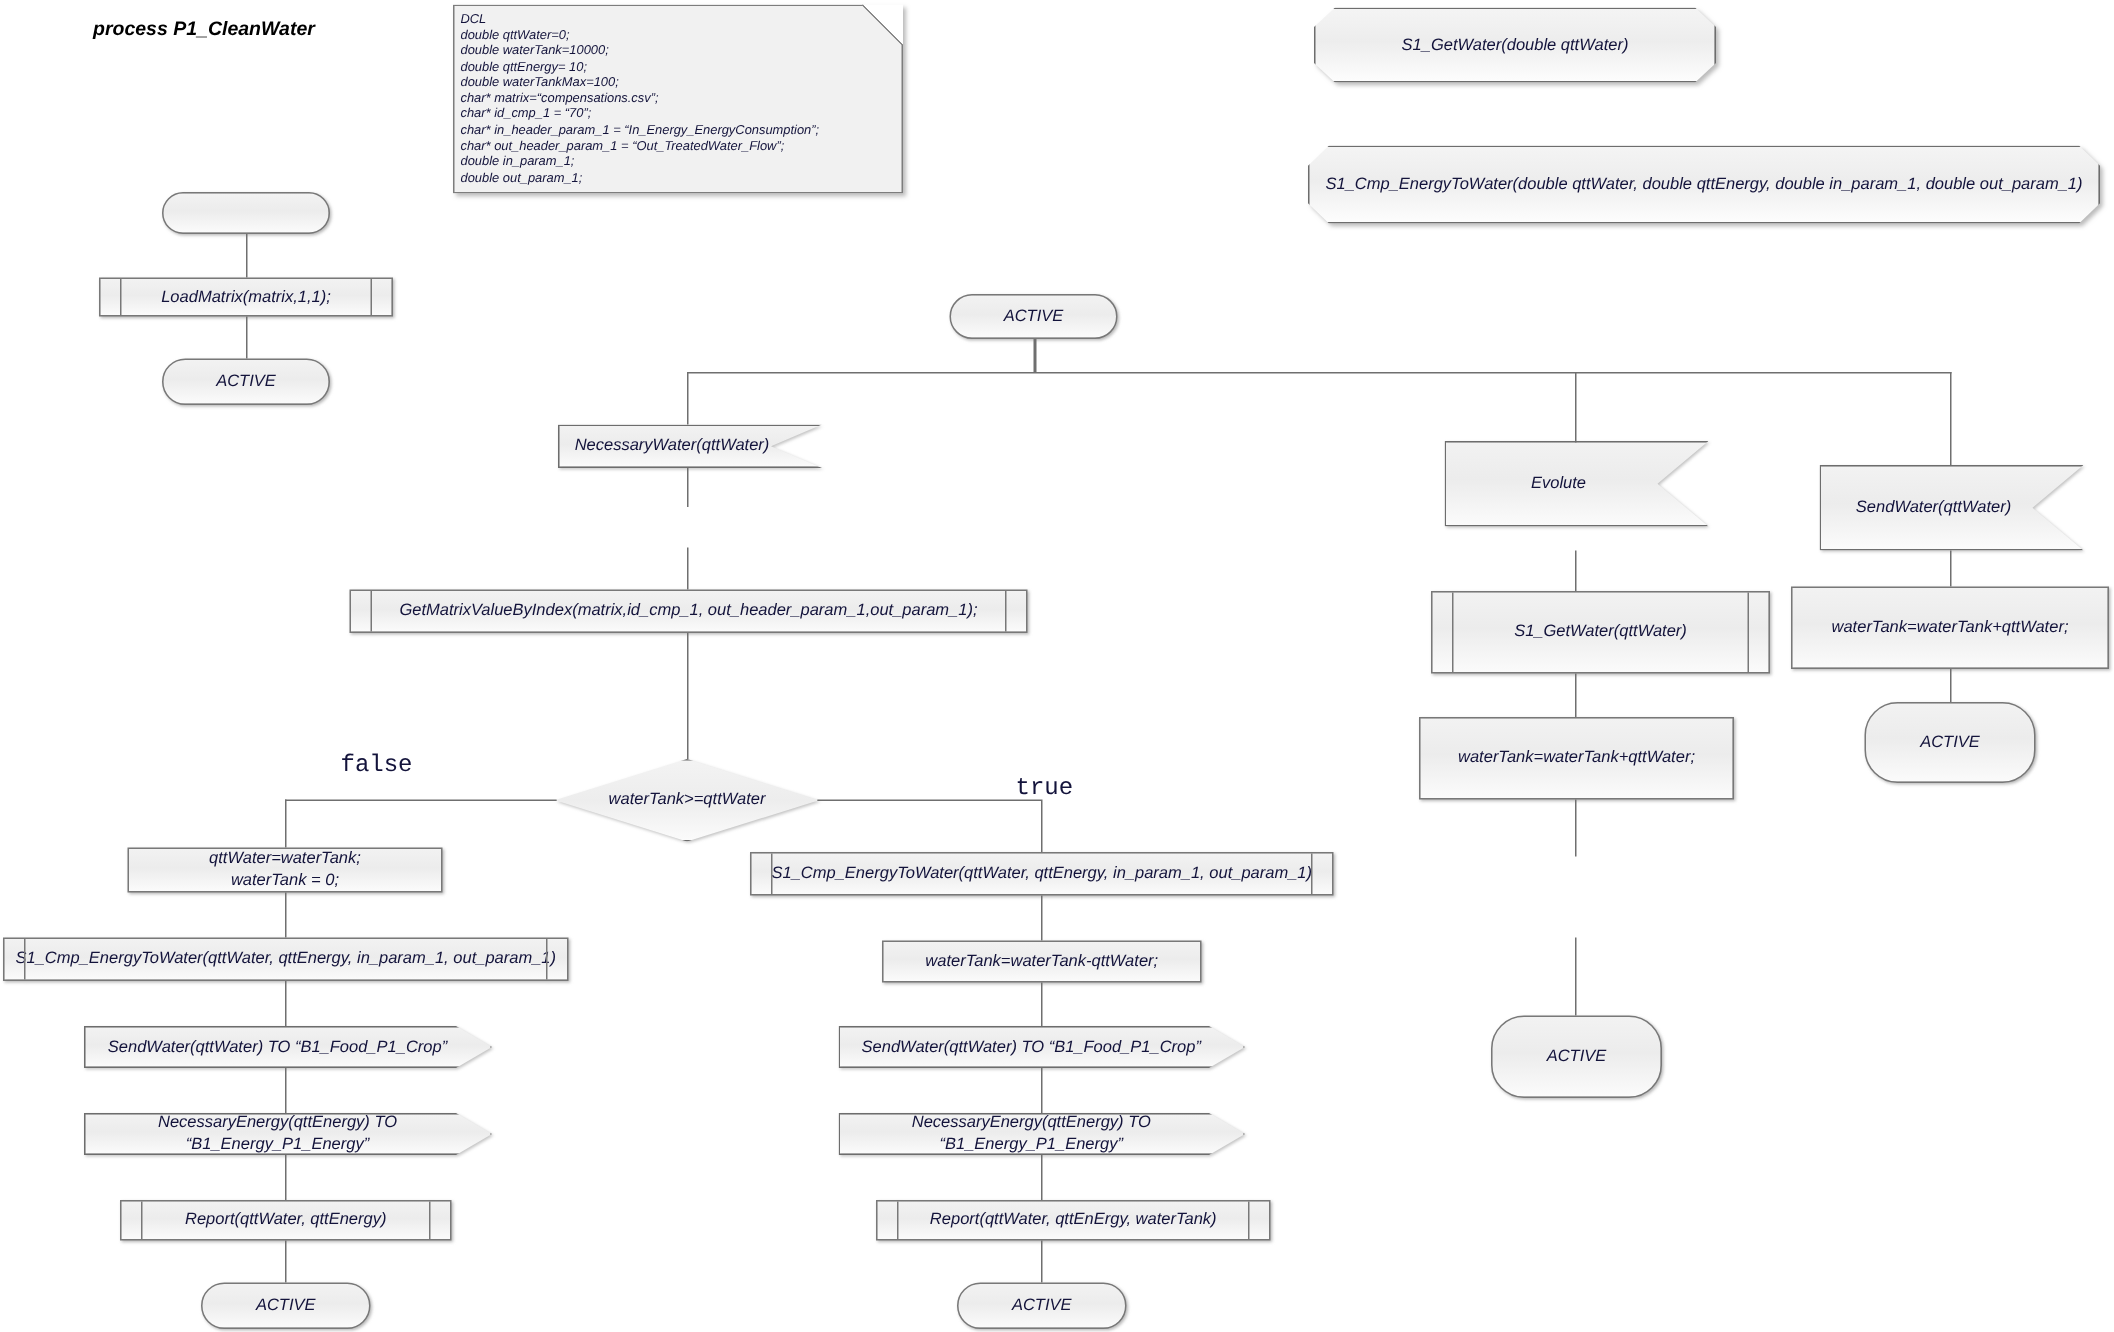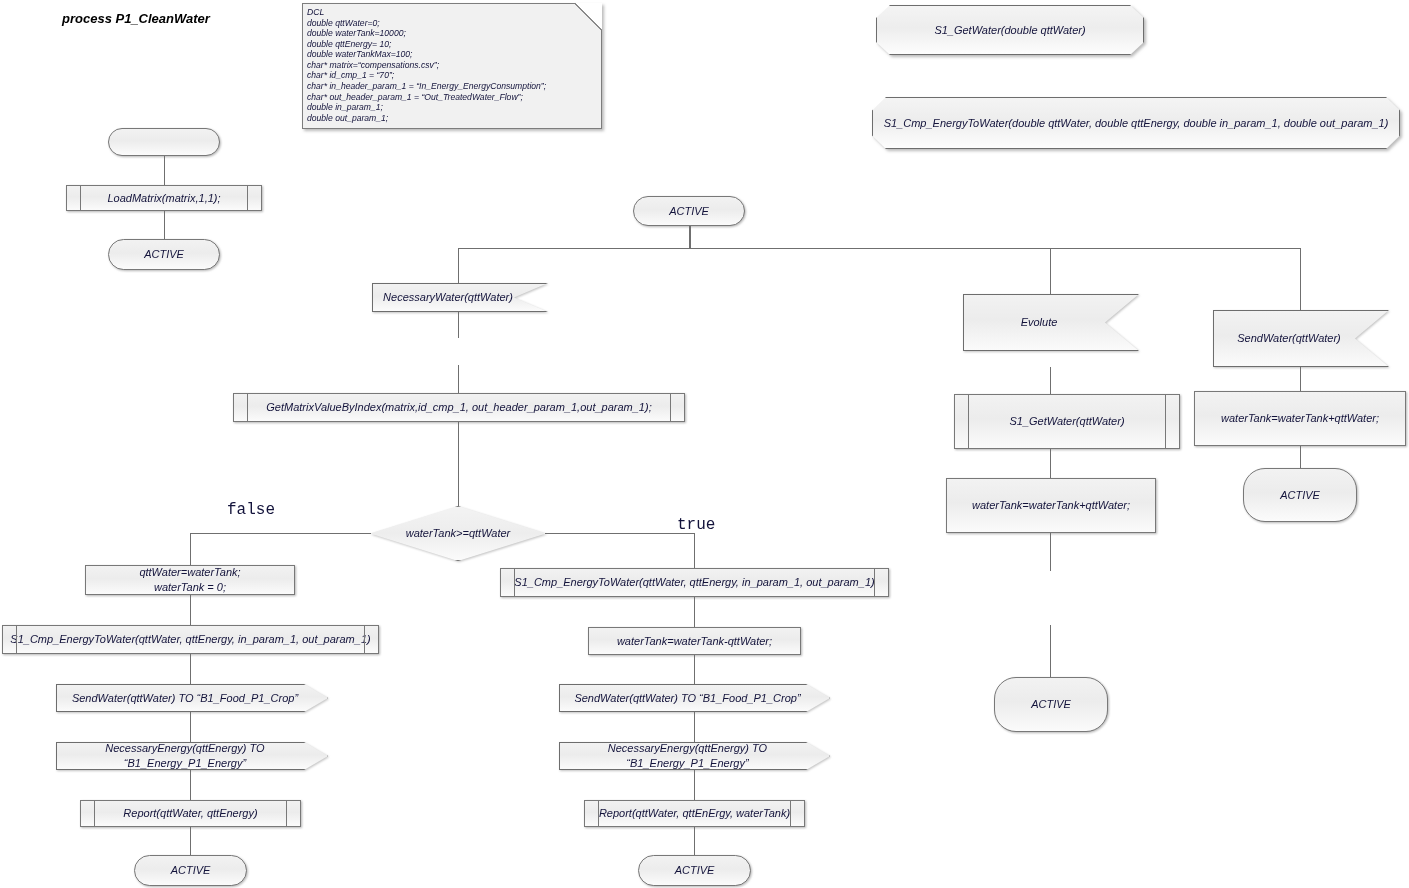--- a/index.html
+++ b/index.html
@@ -296,21 +296,21 @@
     <span class="txt">SendWater(qttWater) TO “B1_Food_P1_Crop”</span>
   </div>
   <div class="ln v" style="left:694px;top:712px;height:30px;"></div>
 
   <div class="node shape-output" style="left:559px;top:742px;width:271px;height:28px;">
     <div class="inner"></div>
     <span class="txt">NecessaryEnergy(qttEnergy) TO “B1_Energy_P1_Energy”</span>
   </div>
   <div class="ln v" style="left:694px;top:770px;height:30px;"></div>
 
-  <div class="node shape-proc" style="left:584px;top:800px;width:221px;height:27px;">
+  <div class="node shape-proc" style="left:584px;top:800px;width:263px;height:27px;">
     <div class="bar l"></div>
     <div class="bar r"></div>
     <span class="txt">Report(qttWater, qttEnErgy, waterTank)</span>
   </div>
   <div class="ln v" style="left:694px;top:827px;height:28px;"></div>
 
   <div class="node shape-state" style="left:638px;top:855px;width:113px;height:31px;">
     <span class="txt">ACTIVE</span>
   </div>
 

